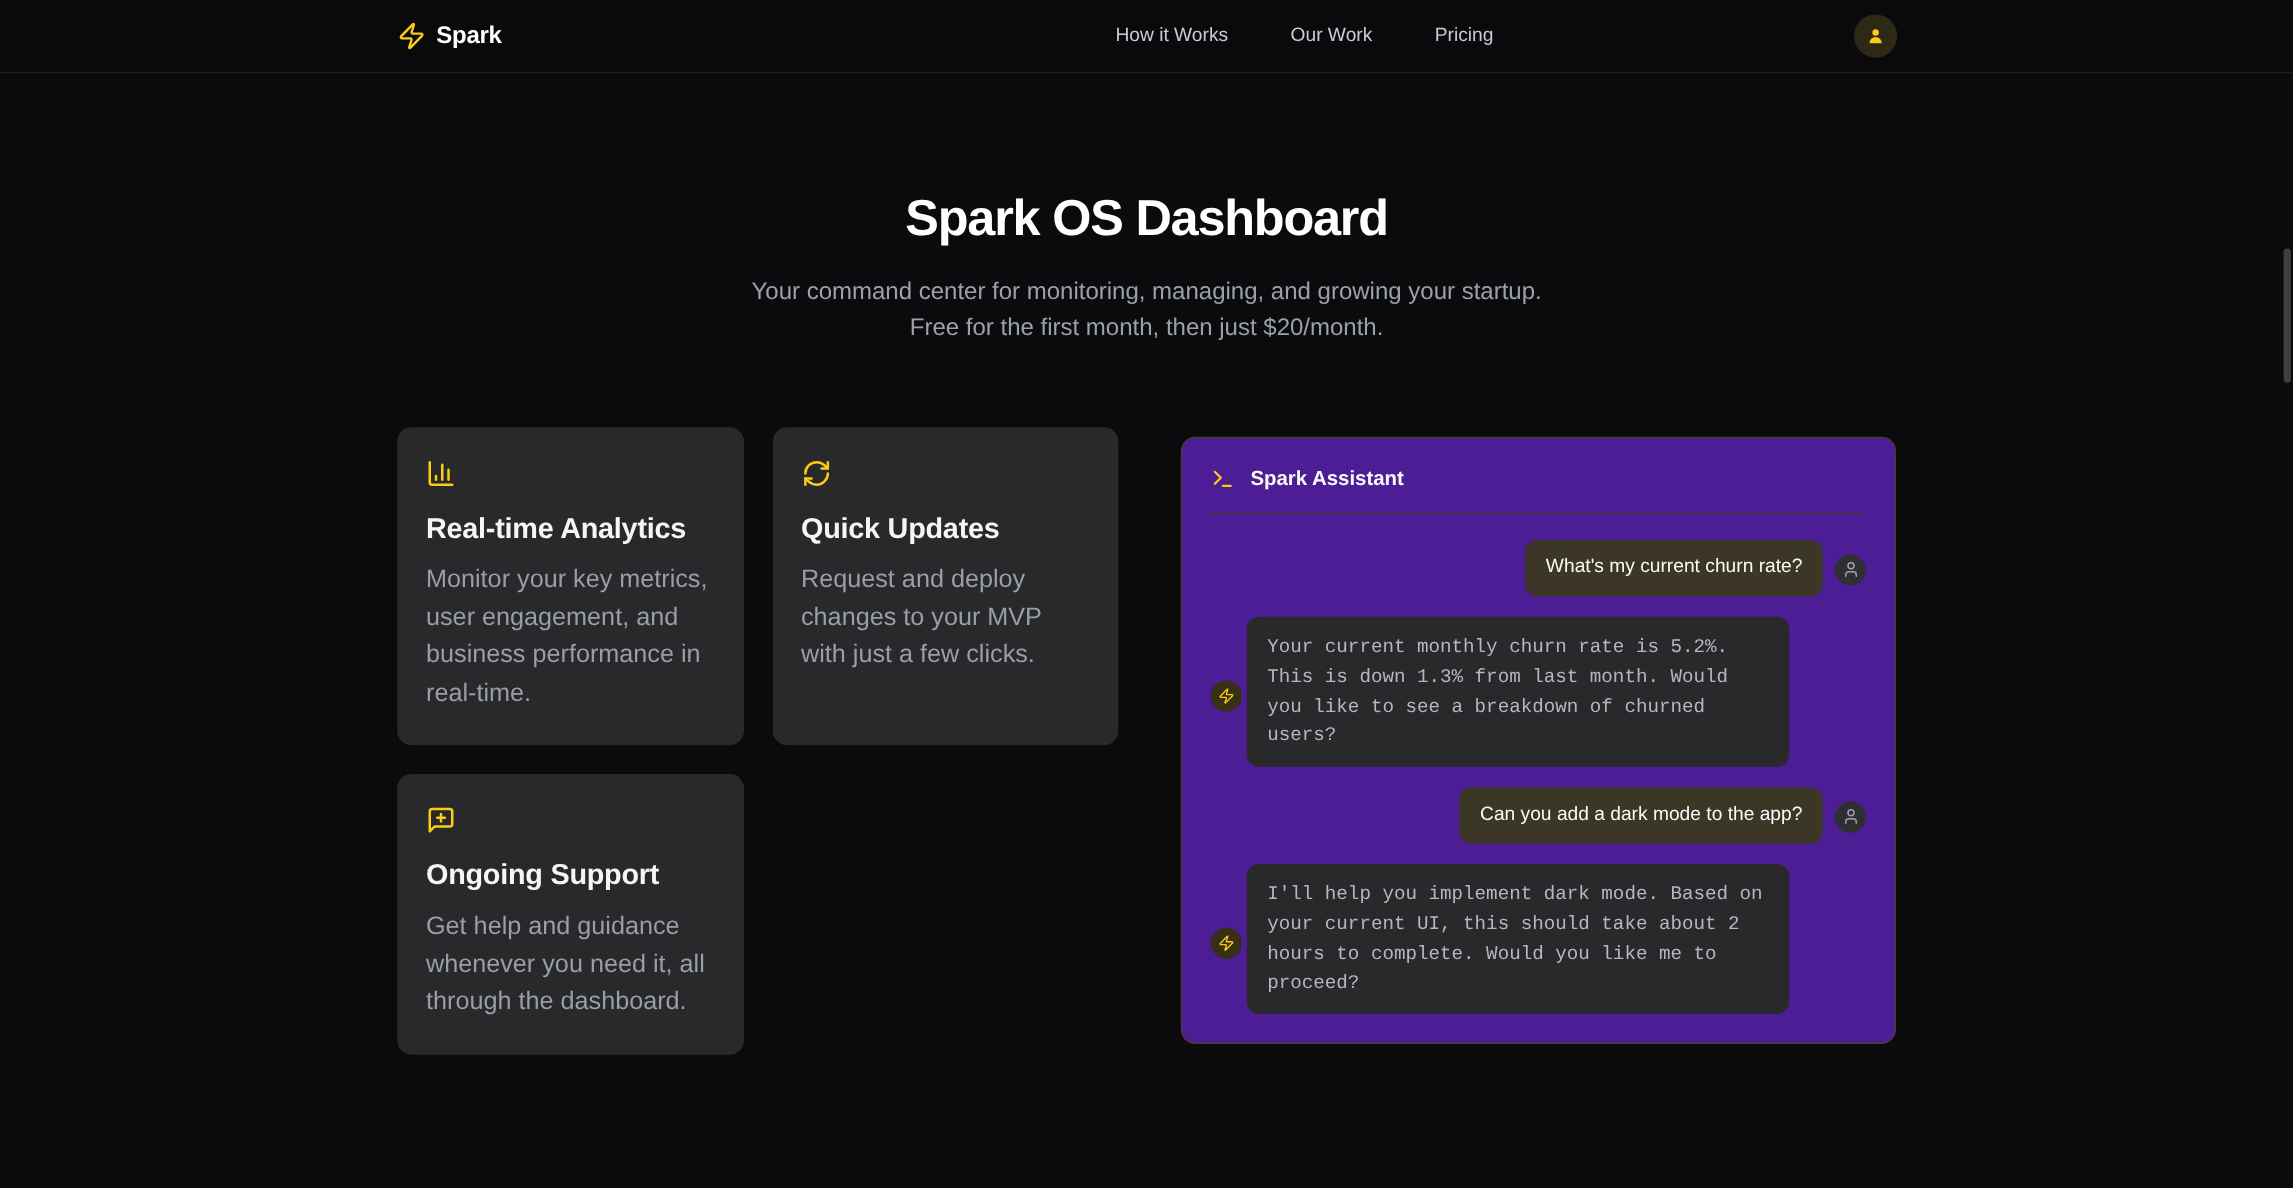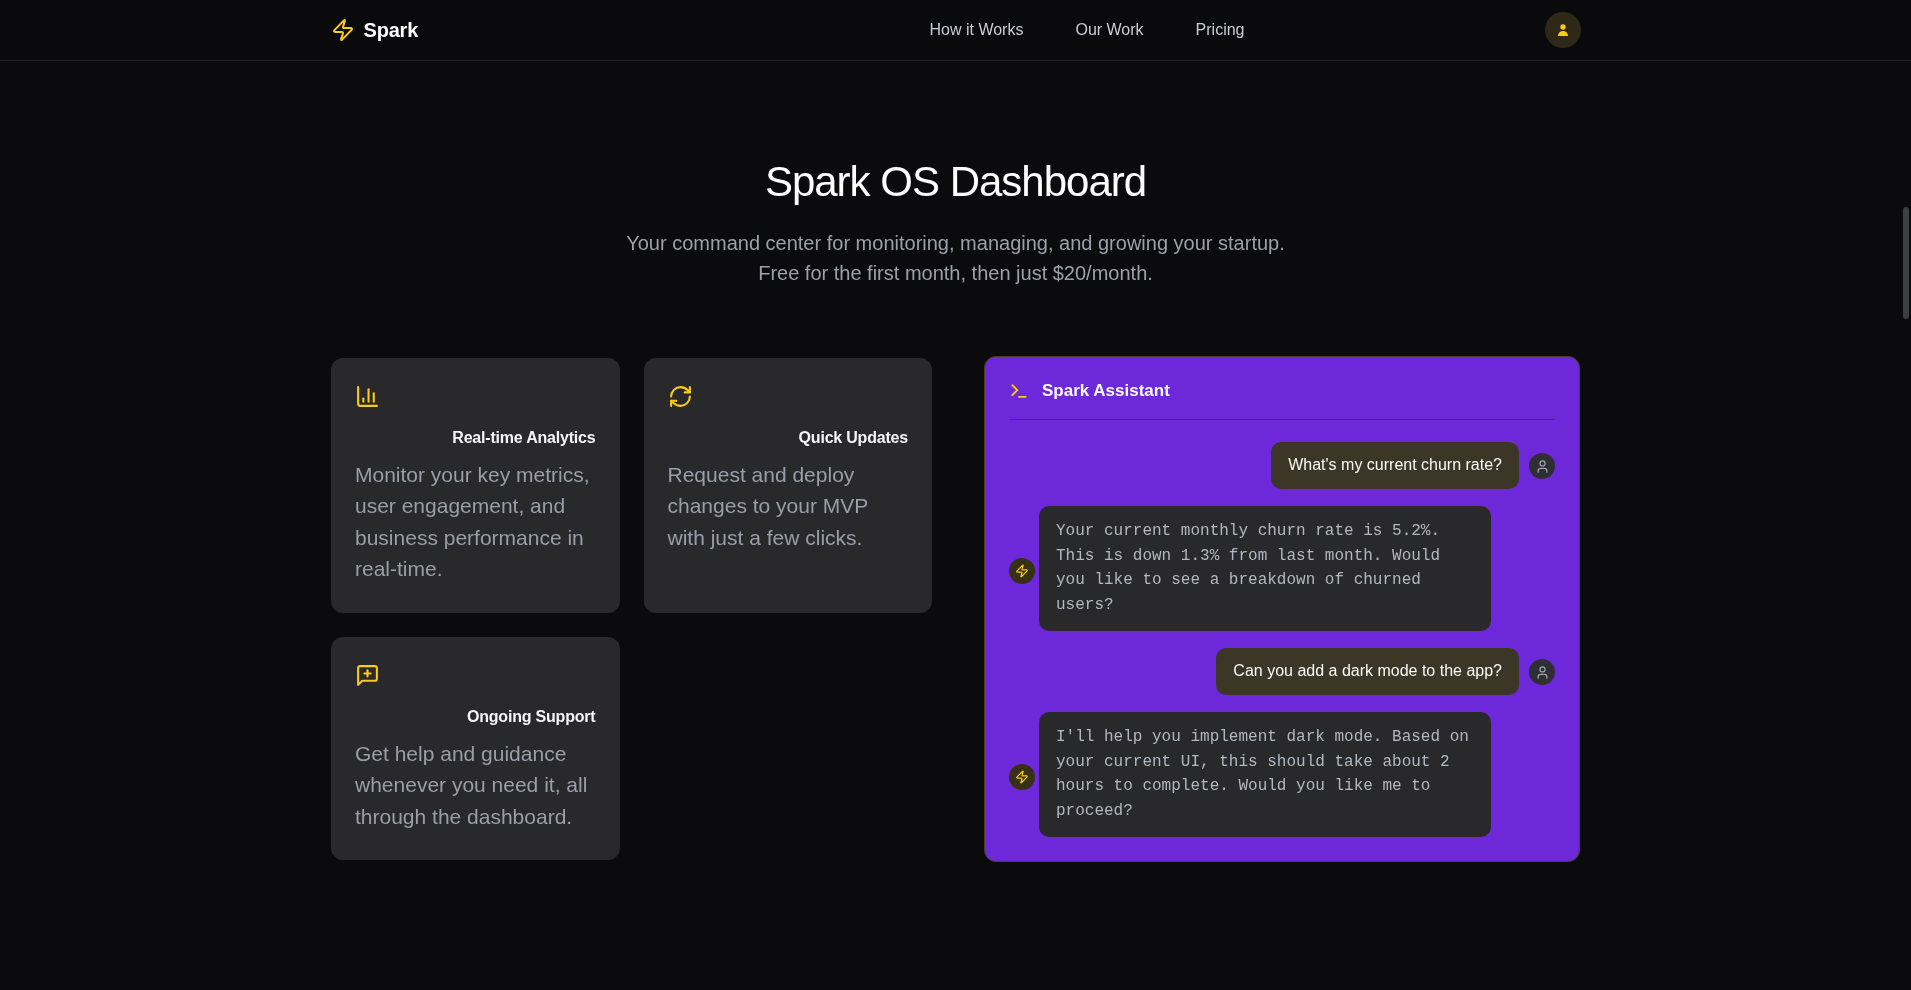--- a/index.html
+++ b/index.html
@@ -36,21 +36,21 @@
   }
   .avatar-btn {
     width: 36px; height: 36px; border-radius: 50%;
     background: #2e2817; border: none; cursor: pointer;
     display: flex; align-items: center; justify-content: center;
   }
 
   
   .hero { padding-top: 97px; text-align: center; }
   .hero h1 {
-    font-size: 42px; font-weight: 400; color: #ffffff; letter-spacing: -1px;
+    font-size: 42px; font-weight: 700; color: #ffffff; letter-spacing: -1px;
   }
   .hero p {
     margin: 22px auto 12px auto;
     max-width: 700px;
     font-size: 20px; line-height: 1.5; color: #9aa1ab;
   }
 
   
   .content-row {
     margin-top: 68px;
@@ -62,32 +62,31 @@
   .features-grid {
     width: 601px;
     display: grid; grid-template-columns: 1fr 1fr; gap: 24px;
   }
   .feature-card {
     background: #29292c; border-radius: 12px;
     padding: 26px 24px 28px 24px;
   }
   .feature-card .f-icon { display: block; margin-bottom: 20px; }
   .feature-card h3 {
-    font-size: 16px; font-weight: 700; color: #f5f5f5; margin-bottom: 12px;
+    font-size: 24px; font-weight: 700; color: #f5f5f5; margin-bottom: 12px;
     letter-spacing: -0.2px;
-    text-align: right;
   }
   .feature-card p {
     font-size: 21px; line-height: 1.5; color: #989fa8;
   }
 
   
   .assistant-panel {
     width: 596px;
-    background: #6d28d9;
+    background: #4c1d95;
     border: 1px solid #47412a;
     border-radius: 12px;
     padding: 24px;
   }
   .panel-header { display: flex; align-items: center; gap: 13px; }
   .panel-title { font-size: 17px; font-weight: 700; color: #fafafa; }
   .panel-divider { border: none; border-top: 1px solid #413c26; margin: 18px 0 22px 0; }
   .messages { display: flex; flex-direction: column; gap: 17px; }
   .msg-row { display: flex; align-items: center; }
   .msg-row.user { justify-content: flex-end; gap: 10px; }

